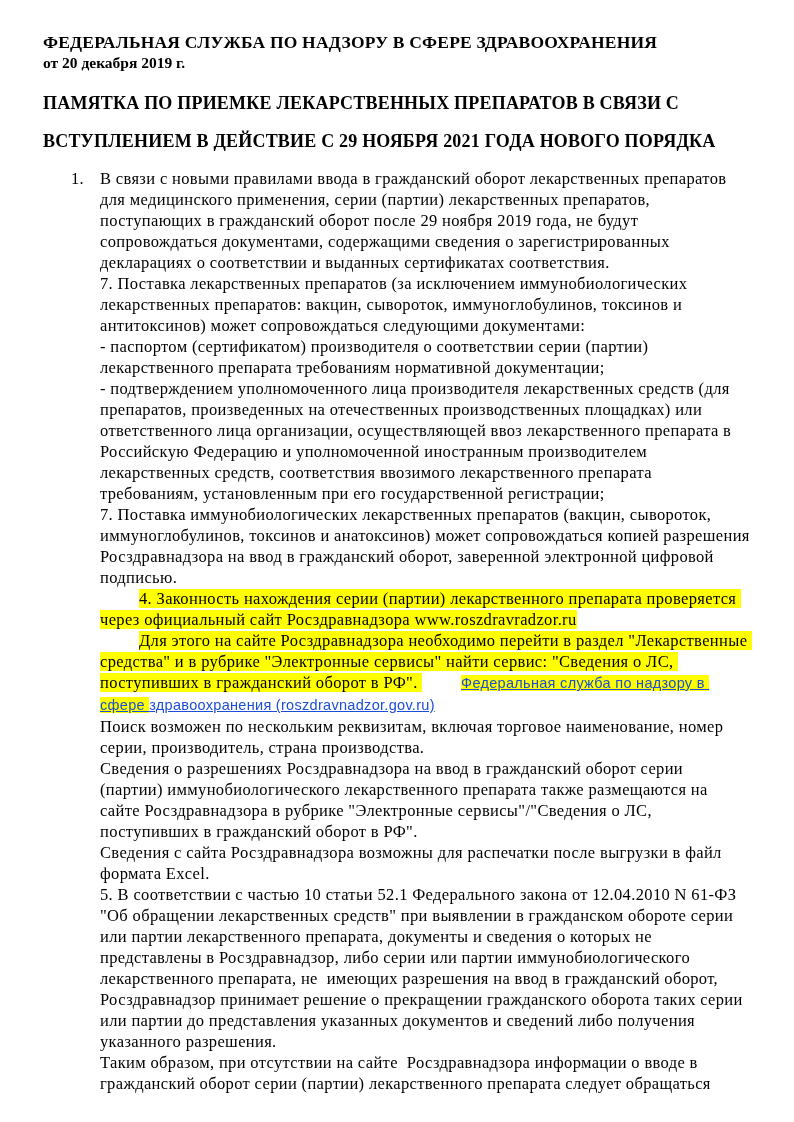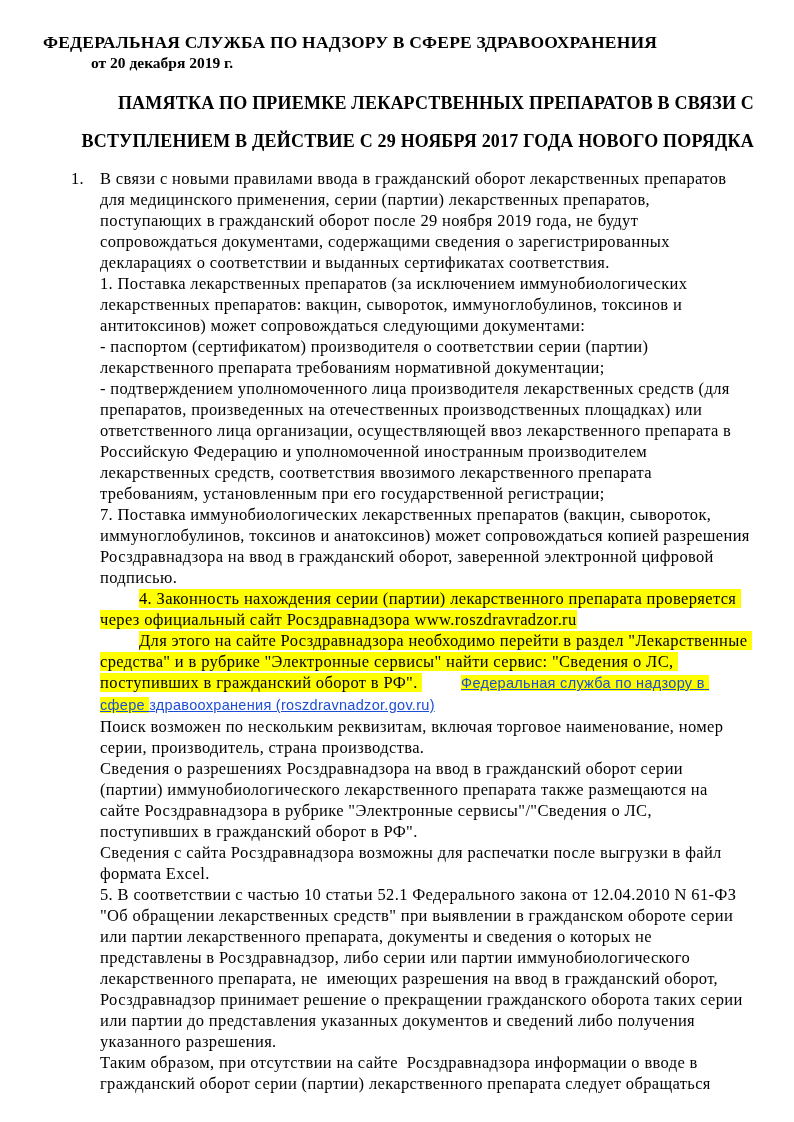--- a/index.html
+++ b/index.html
@@ -17,23 +17,22 @@
   .agency {
     font-weight: bold;
     font-size: 17.5px;
     line-height: 21px;
     letter-spacing: 0.2px;
   }
   .date {
     font-weight: bold;
     font-size: 15.5px;
     line-height: 19px;
-    margin-left: 48px;
   }
-  .title-block { margin-top: 12px; margin-bottom: 8px; text-align: right; }
+  .title-block { margin-top: 12px; margin-bottom: 8px; }
   .title-line {
     font-weight: bold;
     font-size: 18px;
     line-height: 38px;
     letter-spacing: 0.2px;
     white-space: nowrap;
   }
   .content {
     position: relative;
     margin-left: 57px;
@@ -60,28 +59,28 @@
 </style>
 </head>
 <body>
 
 <div class="page">
   <div class="agency">ФЕДЕРАЛЬНАЯ СЛУЖБА ПО НАДЗОРУ В СФЕРЕ ЗДРАВООХРАНЕНИЯ</div>
   <div class="date">от 20 декабря 2019 г.</div>
 
   <div class="title-block">
     <div class="title-line">ПАМЯТКА ПО ПРИЕМКЕ ЛЕКАРСТВЕННЫХ ПРЕПАРАТОВ В СВЯЗИ С</div>
-    <div class="title-line">ВСТУПЛЕНИЕМ В ДЕЙСТВИЕ С 29 НОЯБРЯ 2017 ГОДА НОВОГО ПОРЯДКА</div>
+    <div class="title-line">ВСТУПЛЕНИЕМ В ДЕЙСТВИЕ С 29 НОЯБРЯ 2021 ГОДА НОВОГО ПОРЯДКА</div>
   </div>
 
   <div class="content">
     <span class="list-num">1.</span>
 
   <div class="para"><span class="">В связи с новыми правилами ввода в гражданский оборот лекарственных препаратов для медицинского применения, серии (партии) лекарственных препаратов, поступающих в гражданский оборот после 29 ноября 2019 года, не будут сопровождаться документами, содержащими сведения о зарегистрированных декларациях о соответствии и выданных сертификатах соответствия.</span></div>
-      <div class="para"><span class="">1. Поставка лекарственных препаратов (за исключением иммунобиологических лекарственных препаратов: вакцин, сывороток, иммуноглобулинов, токсинов и антитоксинов) может сопровождаться следующими документами:</span></div>
+      <div class="para"><span class="">7. Поставка лекарственных препаратов (за исключением иммунобиологических лекарственных препаратов: вакцин, сывороток, иммуноглобулинов, токсинов и антитоксинов) может сопровождаться следующими документами:</span></div>
       <div class="para"><span class="">- паспортом (сертификатом) производителя о соответствии серии (партии) лекарственного препарата требованиям нормативной документации;</span></div>
       <div class="para"><span class="">- подтверждением уполномоченного лица производителя лекарственных средств (для препаратов, произведенных на отечественных производственных площадках) или ответственного лица организации, осуществляющей ввоз лекарственного препарата в Российскую Федерацию и уполномоченной иностранным производителем лекарственных средств, соответствия ввозимого лекарственного препарата требованиям, установленным при его государственной регистрации;</span></div>
       <div class="para"><span class="">7. Поставка иммунобиологических лекарственных препаратов (вакцин, сывороток, иммуноглобулинов, токсинов и анатоксинов) может сопровождаться копией разрешения Росздравнадзора на ввод в гражданский оборот, заверенной электронной цифровой подписью.</span></div>
       <div class="para"><span class="hl">4. Законность нахождения серии (партии) лекарственного препарата проверяется через официальный сайт Росздравнадзора www.roszdravradzor.ru</span></div>
       <div class="para"><span class="hl">Для этого на сайте Росздравнадзора необходимо перейти в раздел "Лекарственные средства" и в рубрике "Электронные сервисы" найти сервис: "Сведения о ЛС, поступивших в гражданский оборот в РФ". </span><a href="#" class="doc-link hl">Федеральная служба по надзору в сфере </a><a href="#" class="doc-link">здравоохранения (roszdravnadzor.gov.ru)</a></div>
       <div class="para"><span class="">Поиск возможен по нескольким реквизитам, включая торговое наименование, номер серии, производитель, страна производства.</span></div>
       <div class="para"><span class="">Сведения о разрешениях Росздравнадзора на ввод в гражданский оборот серии (партии) иммунобиологического лекарственного препарата также размещаются на сайте Росздравнадзора в рубрике "Электронные сервисы"/"Сведения о ЛС, поступивших в гражданский оборот в РФ".</span></div>
       <div class="para"><span class="">Сведения с сайта Росздравнадзора возможны для распечатки после выгрузки в файл формата Excel.</span></div>
       <div class="para"><span class="">5. В соответствии с частью 10 статьи 52.1 Федерального закона от 12.04.2010 N 61-ФЗ "Об обращении лекарственных средств" при выявлении в гражданском обороте серии или партии лекарственного препарата, документы и сведения о которых не представлены в Росздравнадзор, либо серии или партии иммунобиологического лекарственного препарата, не  имеющих разрешения на ввод в гражданский оборот, Росздравнадзор принимает решение о прекращении гражданского оборота таких серии или партии до представления указанных документов и сведений либо получения указанного разрешения.</span></div>
       <div class="para"><span class="">Таким образом, при отсутствии на сайте  Росздравнадзора информации о вводе в гражданский оборот серии (партии) лекарственного препарата следует обращаться</span></div>

